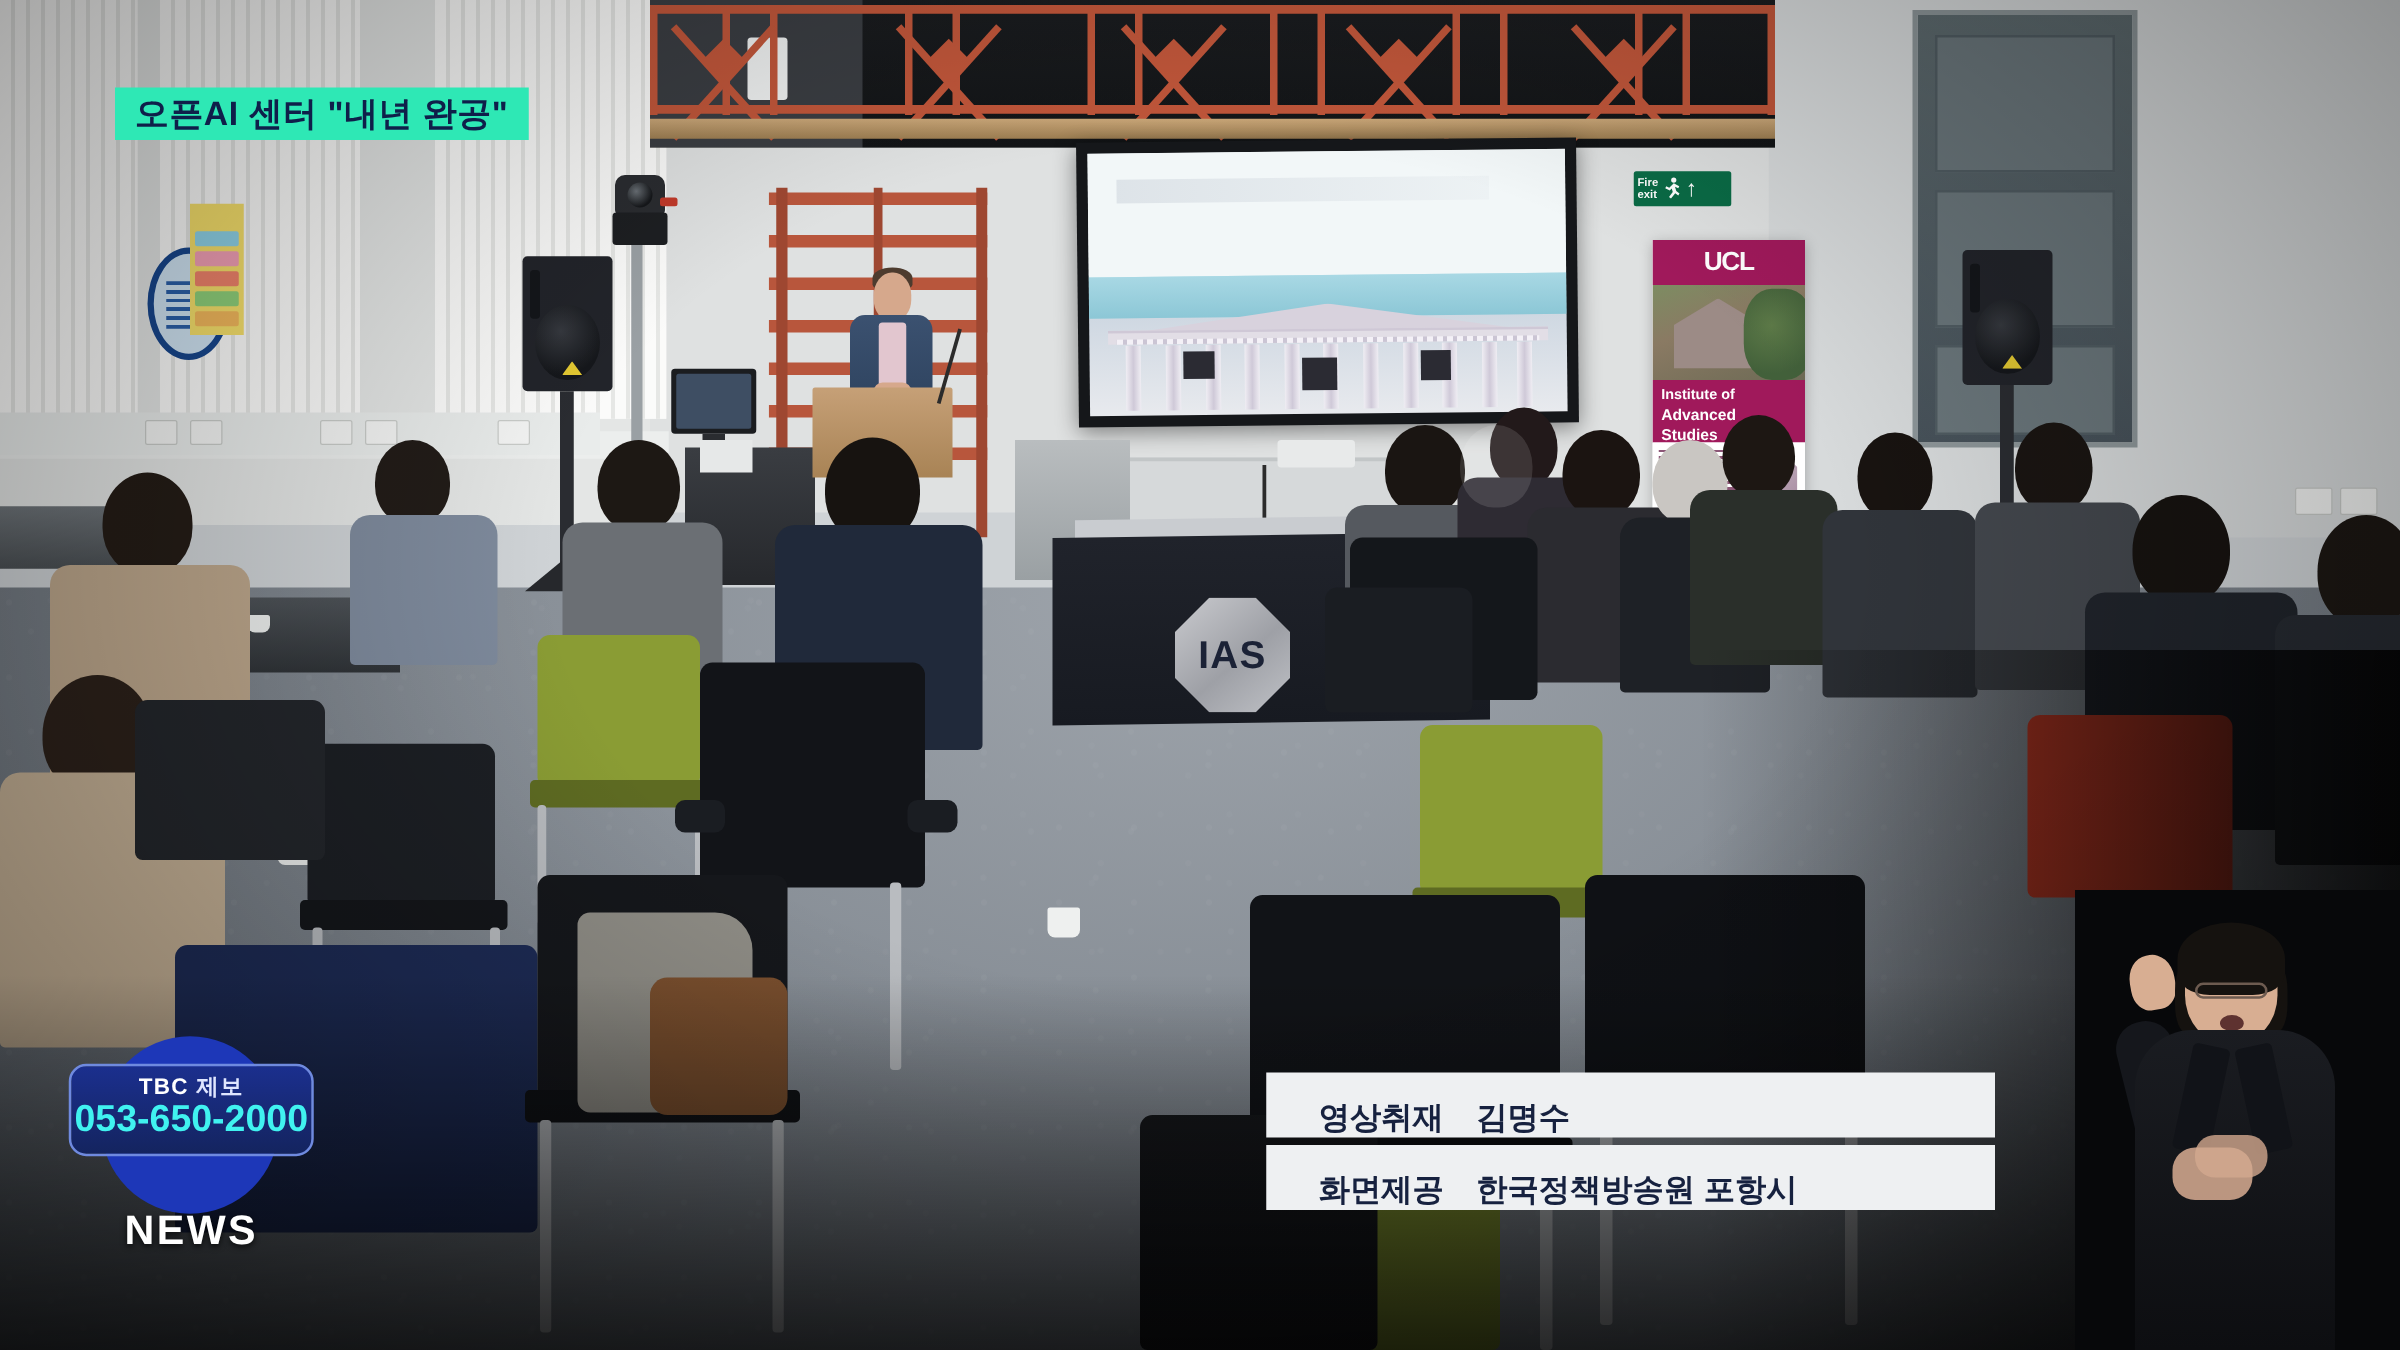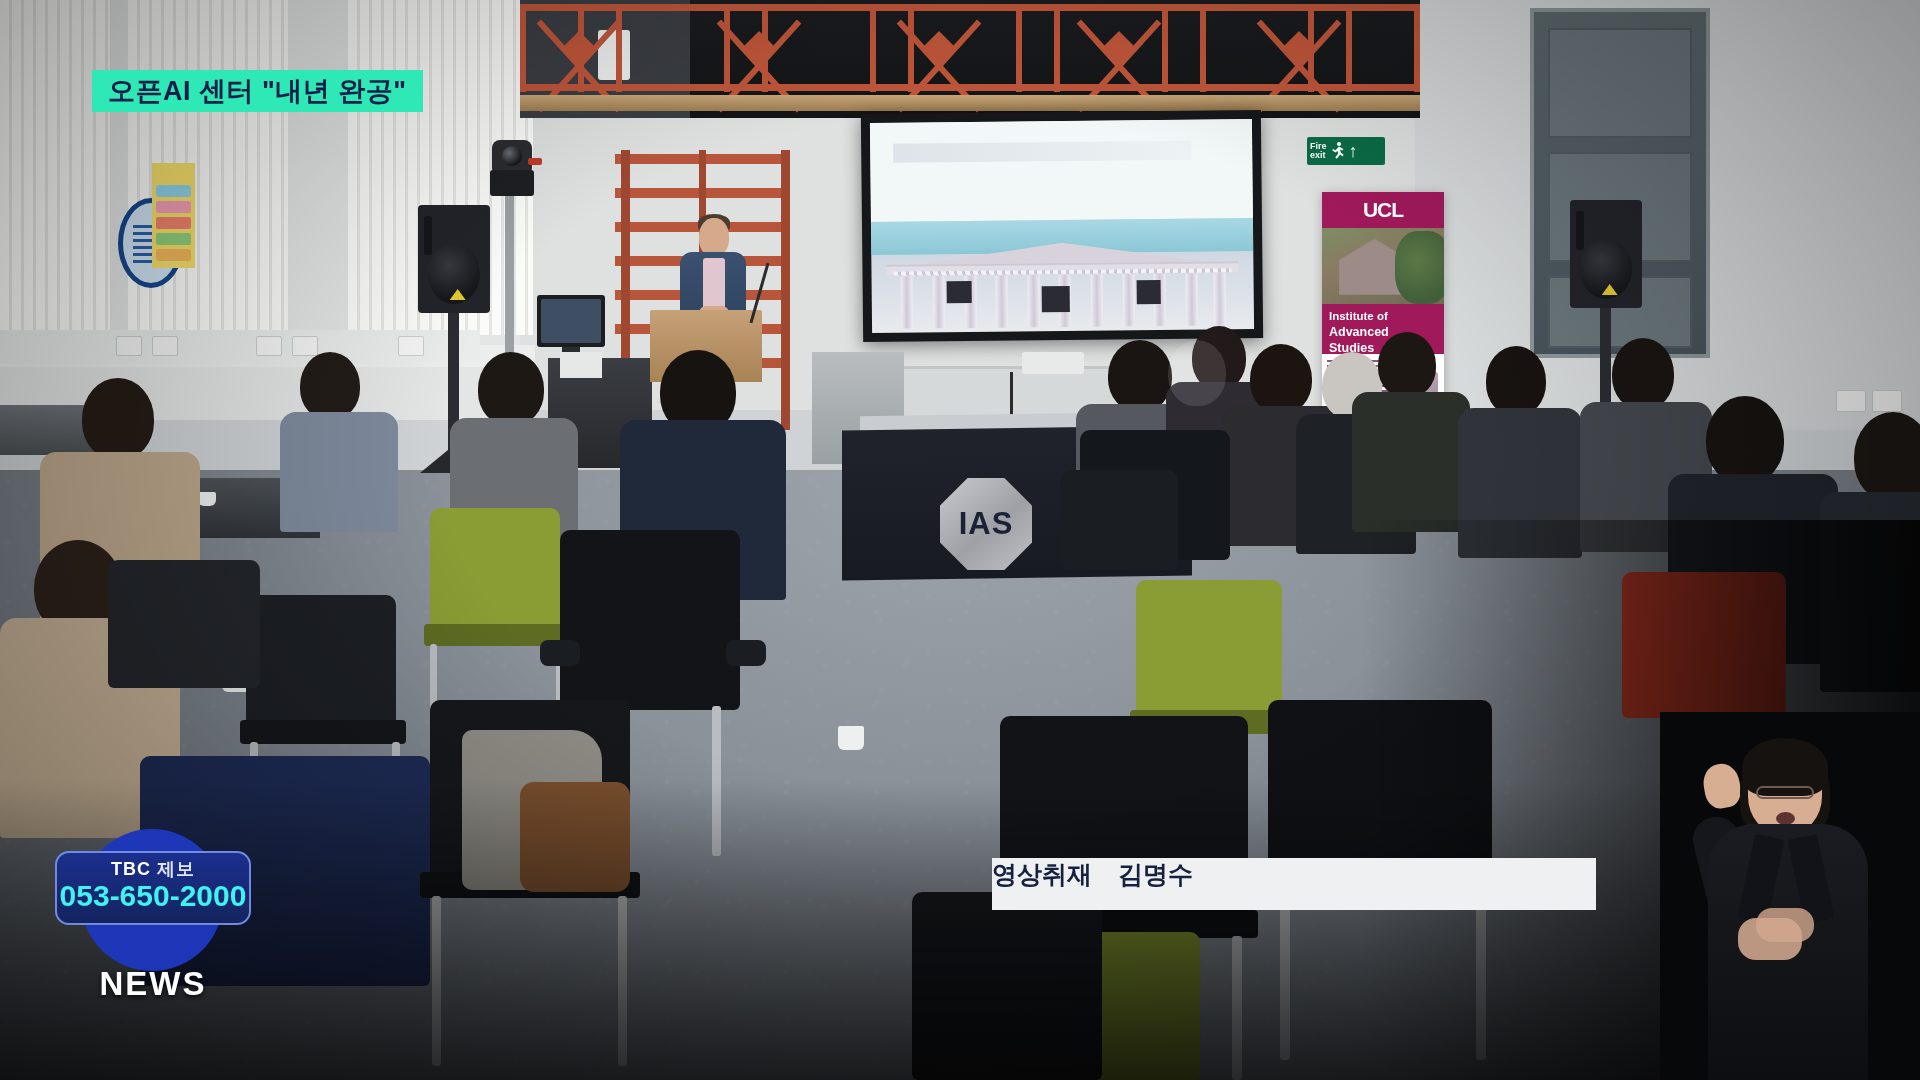--- a/index.html
+++ b/index.html
@@ -247,22 +247,22 @@
                color:#dfe6ff; font-size:18px; font-weight:bold; letter-spacing:1px; }
   .tbc-line1 .b { color:#fff; }
   .tbc-line2 { position:absolute; left:0; top:26px; width:100%; text-align:center;
                color:#40f2f0; font-size:30px; font-weight:bold; letter-spacing:0px; }
   .tbc-news { position:absolute; left:0; top:140px; width:196px; text-align:center;
               color:#fff; font-size:33px; font-weight:bold; letter-spacing:2px;
               text-shadow:0 2px 5px rgba(0,0,0,.8); }
 
   
   .cred-wrap { position:absolute; left:992px; top:858px; width:604px; }
-  .cred-bar { height:52px; background:#eef0f2; display:flex; align-items:flex-start;
-              margin-bottom:6px; }
+  .cred-bar { height:52px; background:#eef0f2; display:flex; align-items:flex-end;
+              padding-left:42px; margin-bottom:6px;margin-left:21px; }
   .cred-bar .lab { font-size:25px; font-weight:bold; color:#16213f; white-space:nowrap; }
   .cred-bar .val { font-size:25px; font-weight:bold; color:#16213f; margin-left:26px; white-space:nowrap; }
 
   
   .signer { position:absolute; left:1660px; top:712px; width:260px; height:368px;
             background:#07080a; overflow:hidden; }
   .sg-head { position:absolute; left:88px; top:36px; width:74px; height:86px;
              background:#d8ae92; border-radius:48% 48% 44% 44%; }
   .sg-hair { position:absolute; left:82px; top:26px; width:86px; height:58px;
              background:#15120f; border-radius:50% 50% 30% 30%; }
@@ -662,20 +662,24 @@
       <div class="tbc-line2">053-650-2000</div>
     </div>
     <div class="tbc-news">NEWS</div>
   </div>
 
   <div class="cred-wrap">
     <div class="cred-bar">
       <span class="lab">영상취재</span>
       <span class="val">김명수</span>
     </div>
+    <div class="cred-bar">
+      <span class="lab">화면제공</span>
+      <span class="val">한국정책방송원  포항시</span>
+    </div>
   </div>
 
   <div class="signer">
     <div class="sg-armup"></div>
     <div class="sg-handup"></div>
     <div class="sg-hair2"></div>
       <div class="sg-hair3"></div>
     <div class="sg-head"></div>
     <div class="sg-hair"></div>
     <div class="sg-glass"></div>

